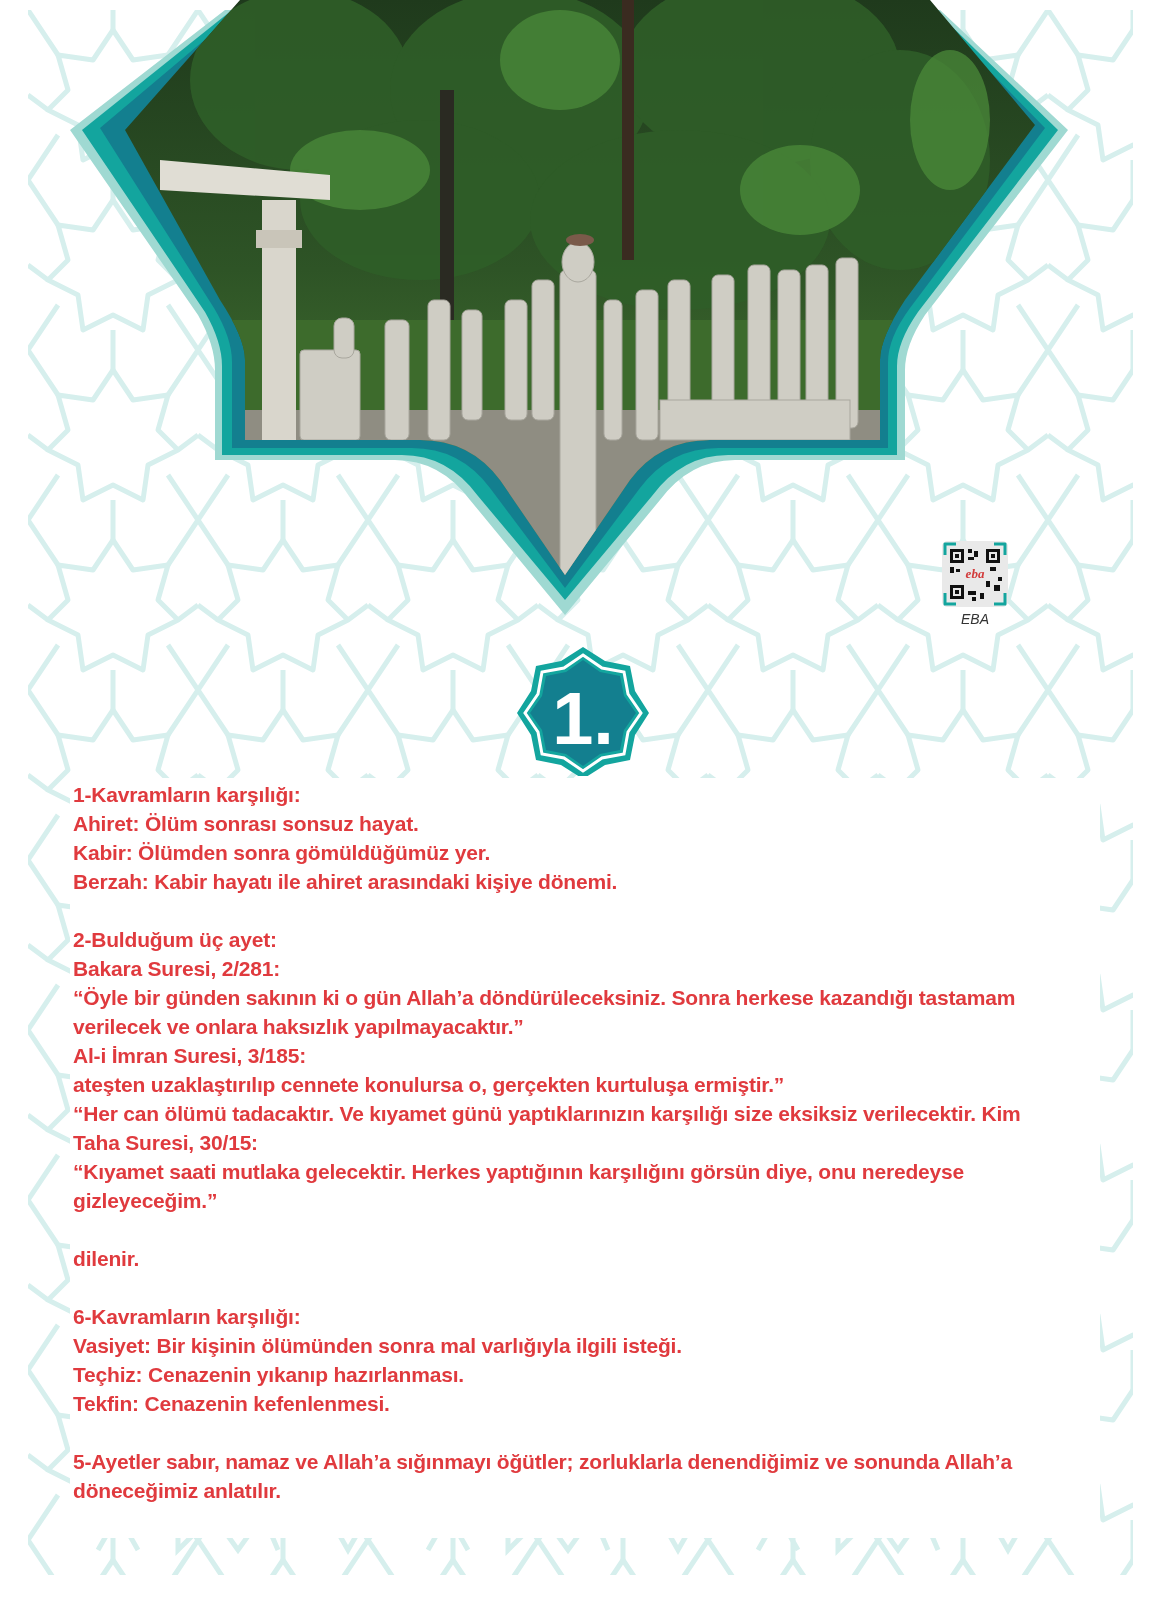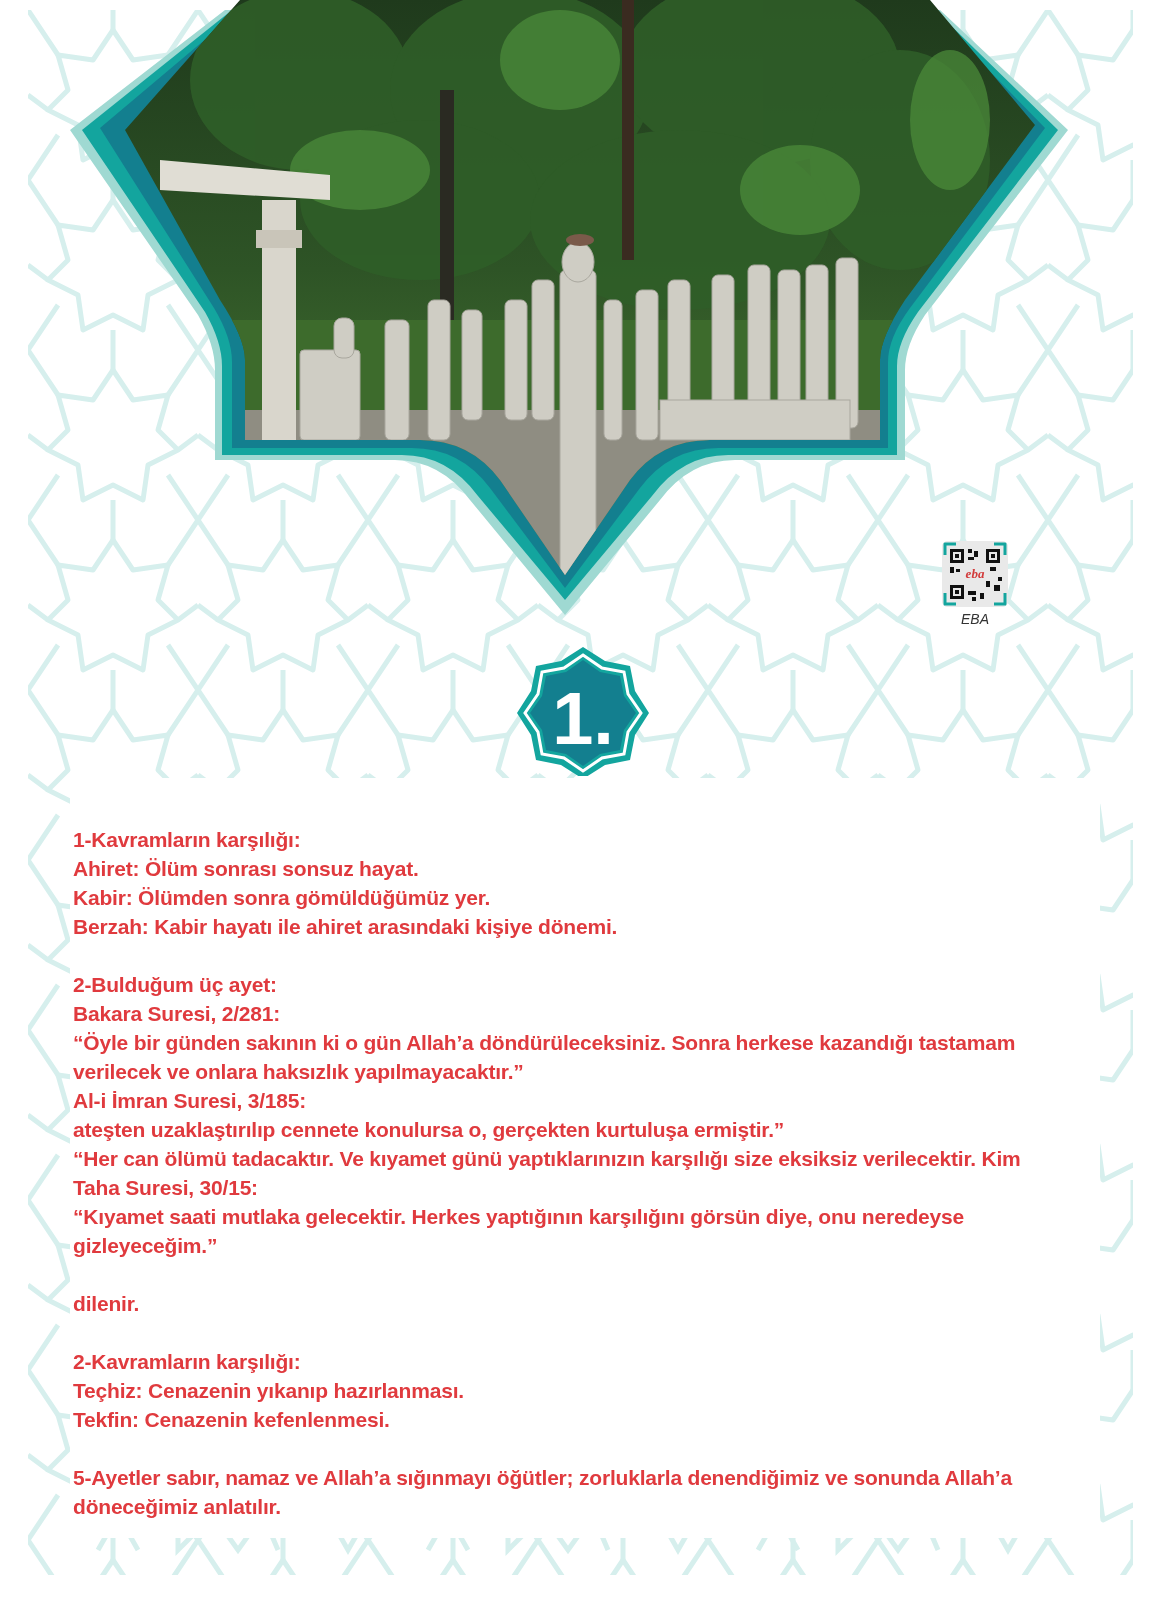--- a/index.html
+++ b/index.html
@@ -14,21 +14,21 @@
   .qr-block { position: absolute; left: 940px; top: 525px; width: 70px; height: 90px; text-align: center; margin-top: 16px; }
   .qr-code { width: 66px; height: 66px; margin: 0 auto; border-radius: 6px; background: #e8e8e8; position: relative; overflow: hidden; }
   .qr-code svg { width: 66px; height: 66px; display: block; }
   .qr-caption { font-family: "Liberation Sans", sans-serif; font-style: italic; font-size: 14px; color: #333; margin-top: 4px; }
 
   .number-badge { position: absolute; left: 508px; top: 646px; width: 150px; height: 130px; }
   .number-badge svg { width: 100%; height: 100%; display: block; }
   .badge-number { position: absolute; left: 0; top: 0; width: 150px; height: 130px; display: flex; align-items: center; justify-content: center; font-family: "Liberation Sans", sans-serif; font-weight: bold; font-size: 74px; color: #ffffff; padding-top: 14px; box-sizing: border-box; }
 
   .content-area { position: absolute; left: 70px; top: 778px; width: 1030px; height: 760px; background: #ffffff; }
-  .content { position: absolute; left: 73px; top: 825px; width: 1030px; color: #e03a3e; font-family: "Liberation Sans", "DejaVu Sans", sans-serif; font-weight: bold; font-size: 21px; line-height: 29px; letter-spacing: -0.2px; }
+  .content { position: absolute; left: 73px; top: 780px; width: 1030px; color: #e03a3e; font-family: "Liberation Sans", "DejaVu Sans", sans-serif; font-weight: bold; font-size: 21px; line-height: 29px; letter-spacing: -0.2px; }
   .content .line { display: block; white-space: pre-wrap; }
   .content .gap { display: block; height: 29px; }
 </style>
 </head>
 <body>
 
 <div class="pattern-bg">
   <svg viewBox="0 0 1105 1565" preserveAspectRatio="none">
     <defs>
       <pattern id="geo" x="0" y="0" width="170" height="170" patternUnits="userSpaceOnUse">
@@ -187,20 +187,21 @@
   <span class="line">ateşten uzaklaştırılıp cennete konulursa o, gerçekten kurtuluşa ermiştir.”</span>
   <span class="line">“Her can ölümü tadacaktır. Ve kıyamet günü yaptıklarınızın karşılığı size eksiksiz verilecektir. Kim</span>
   <span class="line">Taha Suresi, 30/15:</span>
   <span class="line">“Kıyamet saati mutlaka gelecektir. Herkes yaptığının karşılığını görsün diye, onu neredeyse</span>
   <span class="line">gizleyeceğim.”</span>
   <span class="gap"></span>
 
   <span class="line">dilenir.</span>
   <span class="gap"></span>
 
-  <span class="line">2-Kavramların karşılığı:</span>
+  <span class="line">6-Kavramların karşılığı:</span>
+  <span class="line">Vasiyet: Bir kişinin ölümünden sonra mal varlığıyla ilgili isteği.</span>
   <span class="line">Teçhiz: Cenazenin yıkanıp hazırlanması.</span>
   <span class="line">Tekfin: Cenazenin kefenlenmesi.</span>
   <span class="gap"></span>
 
   <span class="line">5-Ayetler sabır, namaz ve Allah’a sığınmayı öğütler; zorluklarla denendiğimiz ve sonunda Allah’a</span>
   <span class="line">döneceğimiz anlatılır.</span>
 </div>
 
 </body></html>

